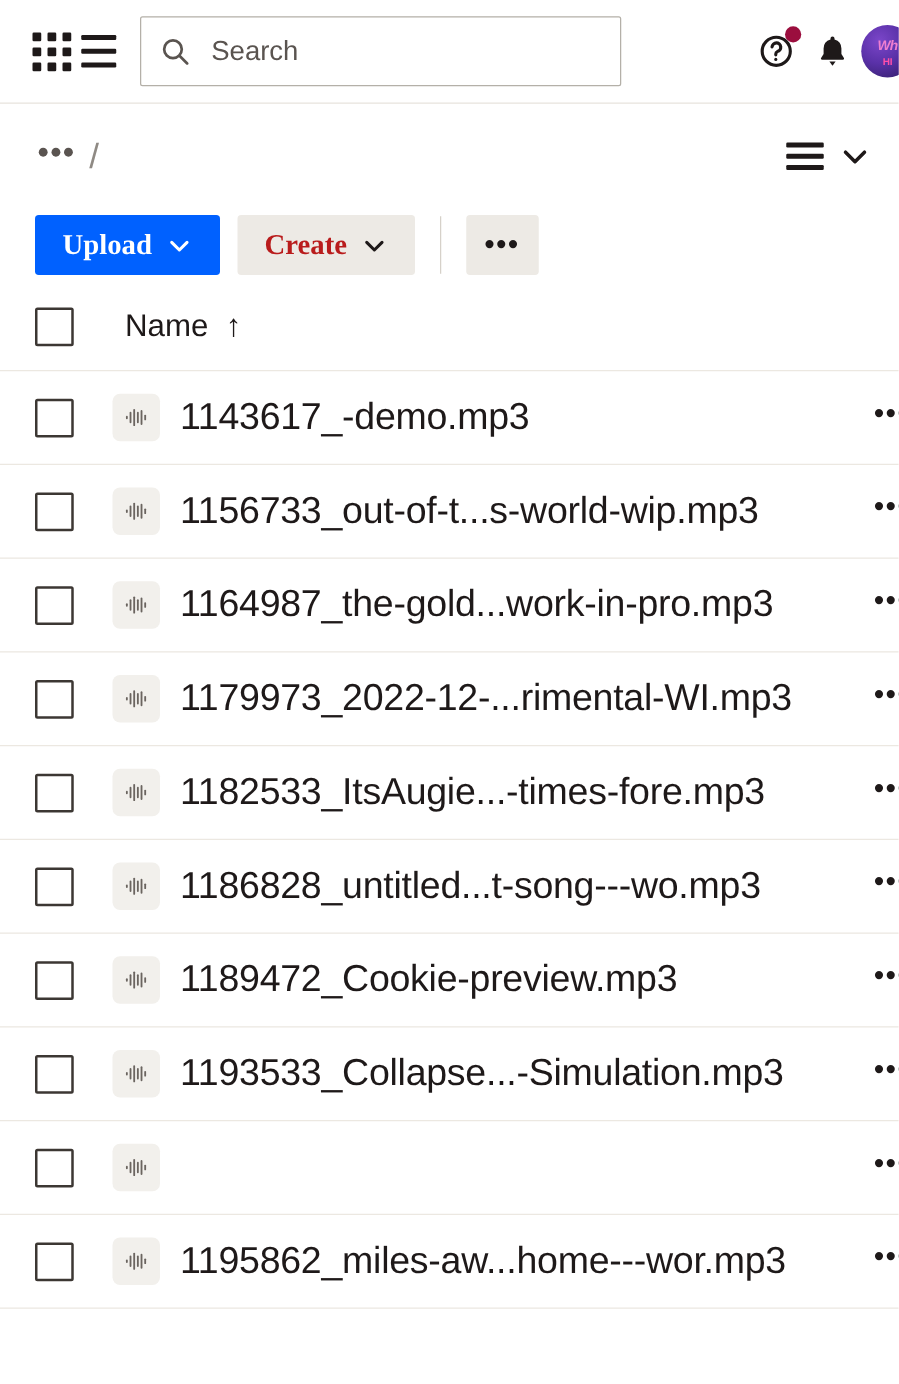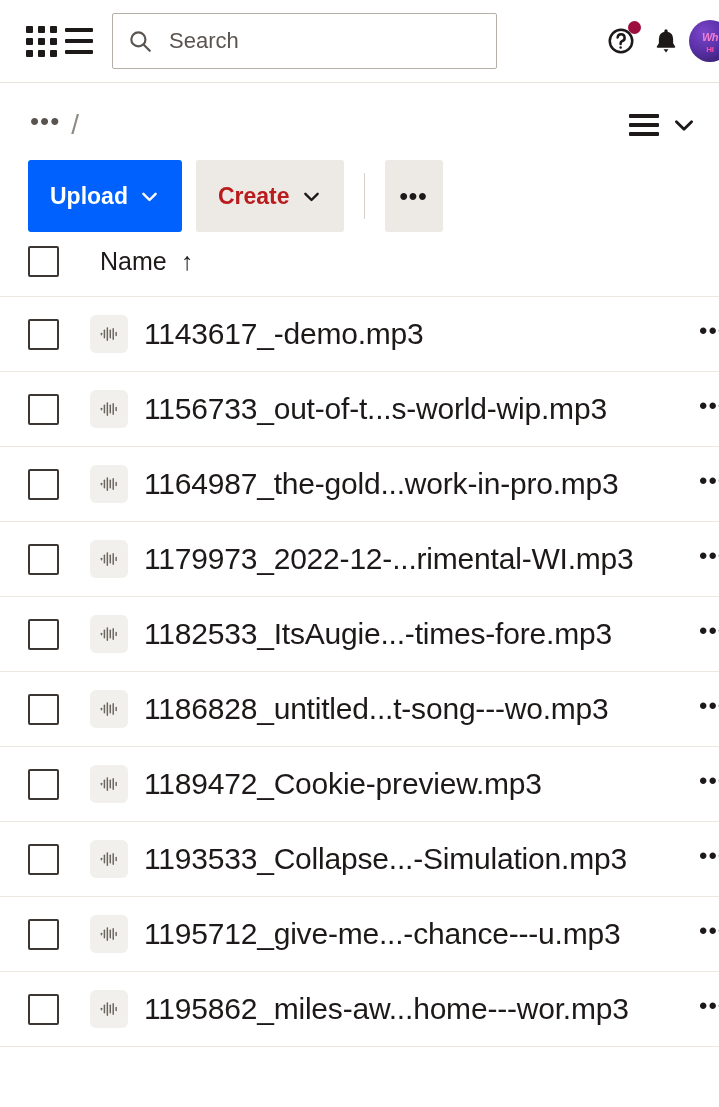--- a/index.html
+++ b/index.html
@@ -168,24 +168,24 @@
 
   
   .toolbar {
     display: flex;
     align-items: center;
     padding: 20px 0 0 28px;
     gap: 14px;
     height: 82px;
   }
   .btn {
-    height: 72px;
+    height: 48px;
     border: none;
     border-radius: 3px;
-    font-family: Liberation Sans, sans-serif;
+    font-family: Liberation Serif, serif;
     font-size: 23px;
     font-weight: bold;
     display: inline-flex;
     align-items: center;
     justify-content: center;
     gap: 11px;
     cursor: pointer;
     white-space: nowrap;
     padding: 0 22px;
     text-align: center;
@@ -557,21 +557,20 @@
             <g fill="#6b6560">
               <rect x="3" y="10.5" width="1.6" height="3" rx="0.8"></rect>
               <rect x="6.2" y="7" width="1.6" height="10" rx="0.8"></rect>
               <rect x="9.4" y="4.5" width="1.6" height="15" rx="0.8"></rect>
               <rect x="12.6" y="7" width="1.6" height="10" rx="0.8"></rect>
               <rect x="15.8" y="5.5" width="1.6" height="13" rx="0.8"></rect>
               <rect x="19" y="9.5" width="1.6" height="5" rx="0.8"></rect>
             </g>
           </svg>
         </span>
-        <span class="file-name">1195712_give-me...-chance---u.mp3</span>
         <span class="row-menu">•••</span>
       </div>
       <div class="row">
         <div class="col-check">
           <span class="checkbox"></span>
         </div>
         <span class="file-icon">
           <svg width="22" height="22" viewBox="0 0 24 24">
             <g fill="#6b6560">
               <rect x="3" y="10.5" width="1.6" height="3" rx="0.8"></rect>

